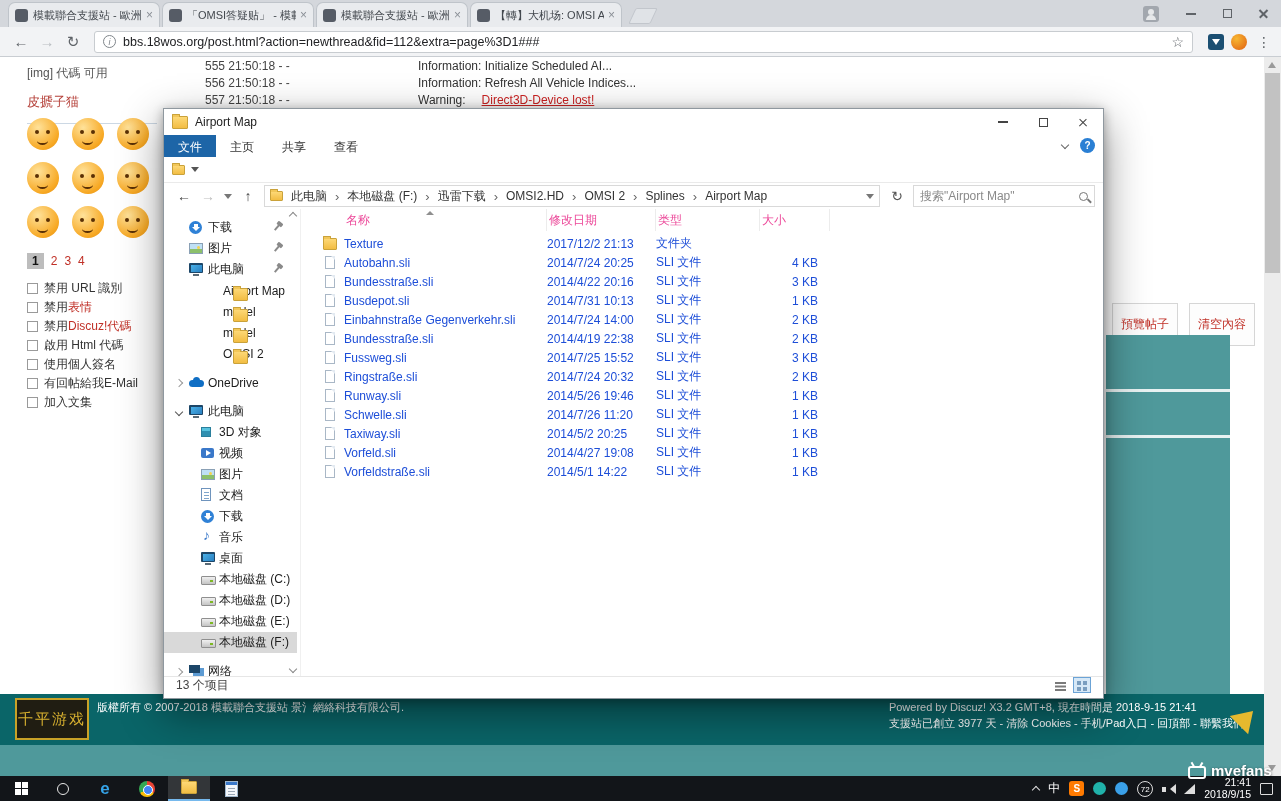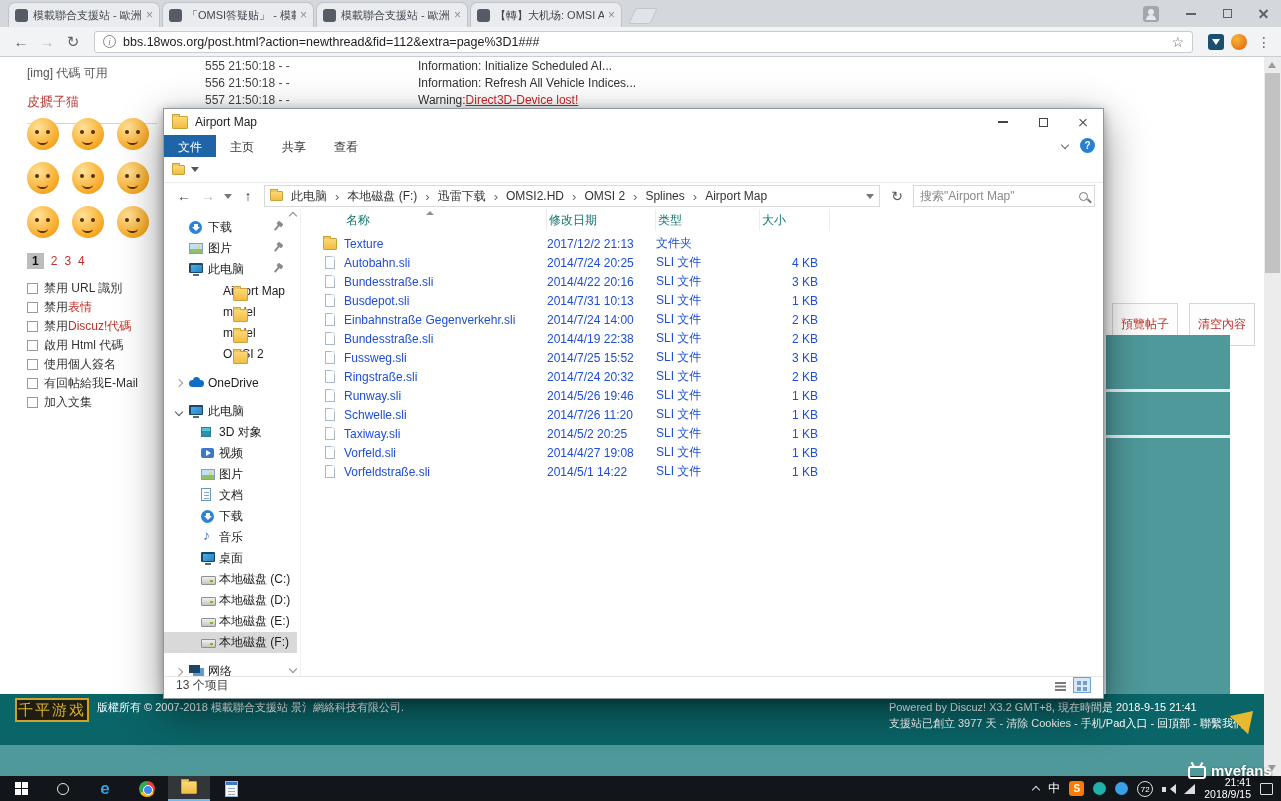--- a/index.html
+++ b/index.html
@@ -37,21 +37,21 @@
   .ext-icon1::after{content:"";position:absolute;left:4px;top:5px;border:4px solid transparent;border-top:6px solid #fff}
   .ext-icon2{width:16px;height:16px;border-radius:50%;background:radial-gradient(circle at 35% 30%,#f7b733,#e05e10);margin-right:8px}
   .menu-icon{font-size:14px;color:#5f6368;width:18px;text-align:center}
 
   
   .page{position:absolute;left:0;top:57px;width:1281px;height:719px;background:#fff;z-index:1}
   .log-area{position:absolute;left:205px;top:2px;font-size:12px;color:#333}
   .log-line{height:17px;display:flex;white-space:nowrap}
   .log-prefix{width:213px;color:#444}
   .log-msg{color:#333}
-  .log-link{color:#cc2222;text-decoration:underline;margin-left:0}
+  .log-link{color:#cc2222;text-decoration:underline;margin-left:16px}
 
   .left-col{position:absolute;left:27px;top:6px;width:140px}
   .img-note{position:absolute;top:2px;font-size:12px;color:#555;white-space:nowrap}
   .smiley-title{position:absolute;top:30px;font-size:13px;color:#b5413a;width:130px;padding-bottom:12px;border-bottom:1px solid #ccd8e4}
   .smiley-grid{position:absolute;top:55px;display:grid;grid-template-columns:repeat(3,32px);gap:12px 13px}
   .smiley{width:32px;height:32px;border-radius:50%;background:radial-gradient(circle at 35% 30%,#ffe29a,#f7a823 70%,#df8a10);position:relative}
   .smiley::before{content:"";position:absolute;left:8px;top:12px;width:4px;height:4px;border-radius:50%;background:#5a3005;box-shadow:11px 0 0 #5a3005}
   .smiley::after{content:"";position:absolute;left:10px;top:19px;width:11px;height:6px;border-bottom:2px solid #5a3005;border-radius:50%}
   .pagination{position:absolute;top:190px;display:flex;align-items:center;gap:7px}
   .page-btn{font-size:12px;color:#c03027}
@@ -63,21 +63,21 @@
   .check-link{font-size:12px;color:#c03027;white-space:nowrap}
 
   .right-strip{position:absolute;left:1106px;top:0;width:158px;height:637px;background:#fff}
   .action-buttons{position:absolute;top:246px;left:6px;display:flex;gap:11px}
   .forum-btn{font-size:12px;color:#c03027;border:1px solid #d6d6d6;background:#fdfdfd;padding:12px 8px;white-space:nowrap}
   .teal-panel{position:absolute;top:278px;left:0;width:124px;height:359px;background:var(--teal,#4f999b)}
   .teal-line{position:absolute;left:0;width:100%;height:3px;background:#e8f2f2}
   .teal-line.l1{top:54px}.teal-line.l2{top:100px}
 
   .footer-band{position:absolute;left:0;top:637px;width:1281px;height:51px;background:var(--footer-teal,#0a6568)}
-  .site-logo{position:absolute;left:15px;top:4px;width:74px;height:24px;background:#201d12;border:2px solid #c9a227;color:#d8b12f;
+  .site-logo{position:absolute;left:15px;top:4px;width:74px;height:42px;background:#201d12;border:2px solid #c9a227;color:#d8b12f;
     font-family:"Liberation Serif","DejaVu Serif",serif;font-size:15px;letter-spacing:2px;display:flex;align-items:center;justify-content:center}
   .footer-left{position:absolute;left:97px;top:5px;color:#fff;font-size:11px;line-height:16px;white-space:nowrap}
   .footer-right{position:absolute;right:37px;top:5px;color:#fff;font-size:11px;line-height:16px;text-align:left;white-space:nowrap}
   .back-top-arrow{position:absolute;right:22px;top:14px;width:0;height:0;border-left:13px solid transparent;border-right:13px solid transparent;border-bottom:20px solid #e6b92e;transform:rotate(45deg)}
   .sub-band{position:absolute;left:0;top:688px;width:1281px;height:31px;background:var(--teal,#4f999b)}
 
   .page-scrollbar{position:absolute;left:1264px;top:0;width:17px;height:719px;background:#ececec}
   .sb-up{position:absolute;left:4px;top:5px;width:0;height:0;border-left:4px solid transparent;border-right:4px solid transparent;border-bottom:6px solid #9a9a9a}
   .sb-down{position:absolute;left:4px;bottom:5px;width:0;height:0;border-left:4px solid transparent;border-right:4px solid transparent;border-top:6px solid #9a9a9a}
   .sb-thumb{position:absolute;left:1px;top:16px;width:15px;height:200px;background:#c2c2c2}
@@ -167,21 +167,21 @@
   .nav-item[data-icon="video"] .nav-icon::after{content:"";position:absolute;left:5px;top:2px;border:3px solid transparent;border-left:5px solid #fff}
   .nav-item[data-icon="docs"] .nav-icon{width:10px;height:13px;background:#fff;border:1px solid #6f94bd;top:3px}
   .nav-item[data-icon="docs"] .nav-icon::before{content:"";position:absolute;left:1.5px;top:2.5px;width:5px;height:1px;background:#7fa6cc;box-shadow:0 3px 0 #7fa6cc,0 6px 0 #7fa6cc}
   .nav-item[data-icon="music"] .nav-icon::before{content:"\266A";position:absolute;left:2px;top:-4px;color:#3a78c9;font-size:14px}
   .nav-item[data-icon="drive"] .nav-icon{height:9px;top:7px;background:linear-gradient(#f0f0f0,#c4c4c4);border:1px solid #8f8f8f;border-radius:1px}
   .nav-item[data-icon="drive"] .nav-icon::after{content:"";position:absolute;right:2px;bottom:2px;width:3px;height:2px;background:#7db823}
   .nav-item[data-icon="network"] .nav-icon{width:11px;height:8px;background:#1c4668;top:4px;box-shadow:4px 3px 0 #5d9bd3}
 
   .filearea{flex:1;position:relative}
   .col-headers{display:flex;height:22px;align-items:center;padding-left:43px}
-  .col-header{font-size:12px;color:#0f766e;border-right:1px solid #ececec;height:22px;line-height:22px;padding-left:2px}
+  .col-header{font-size:12px;color:#ec4899;border-right:1px solid #ececec;height:22px;line-height:22px;padding-left:2px}
   .col-header:nth-child(1){width:203px}
   .col-header:nth-child(2){width:109px}
   .col-header:nth-child(3){width:104px}
   .col-header:nth-child(4){width:70px}
   .sort-caret{position:absolute;left:125px;top:2px;width:0;height:0;border-left:4px solid transparent;border-right:4px solid transparent;border-bottom:4px solid #8f8f8f}
   .file-rows{padding-top:3px}
   .file-row{height:19px;display:flex;align-items:center;padding-left:22px}
   .fsicon{width:14px;height:12px;margin-right:7px;flex-shrink:0}
   .cell{font-size:12px;color:#1d4ed8;white-space:nowrap;overflow:hidden}
   .c-name{width:203px}

